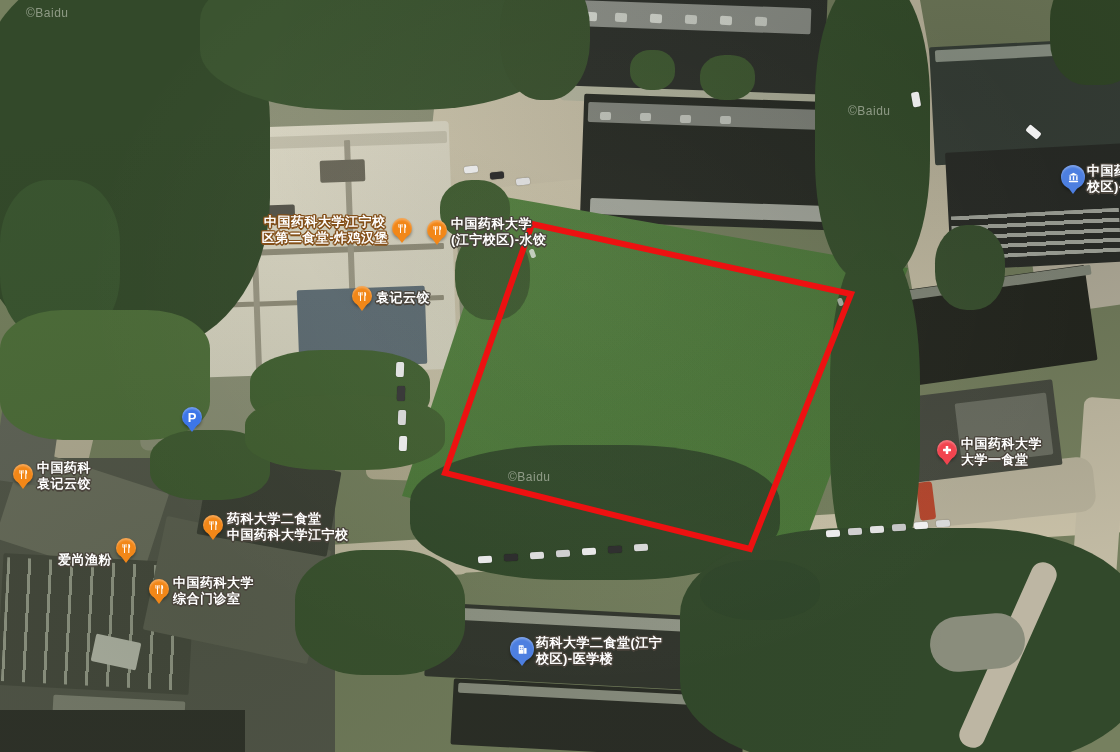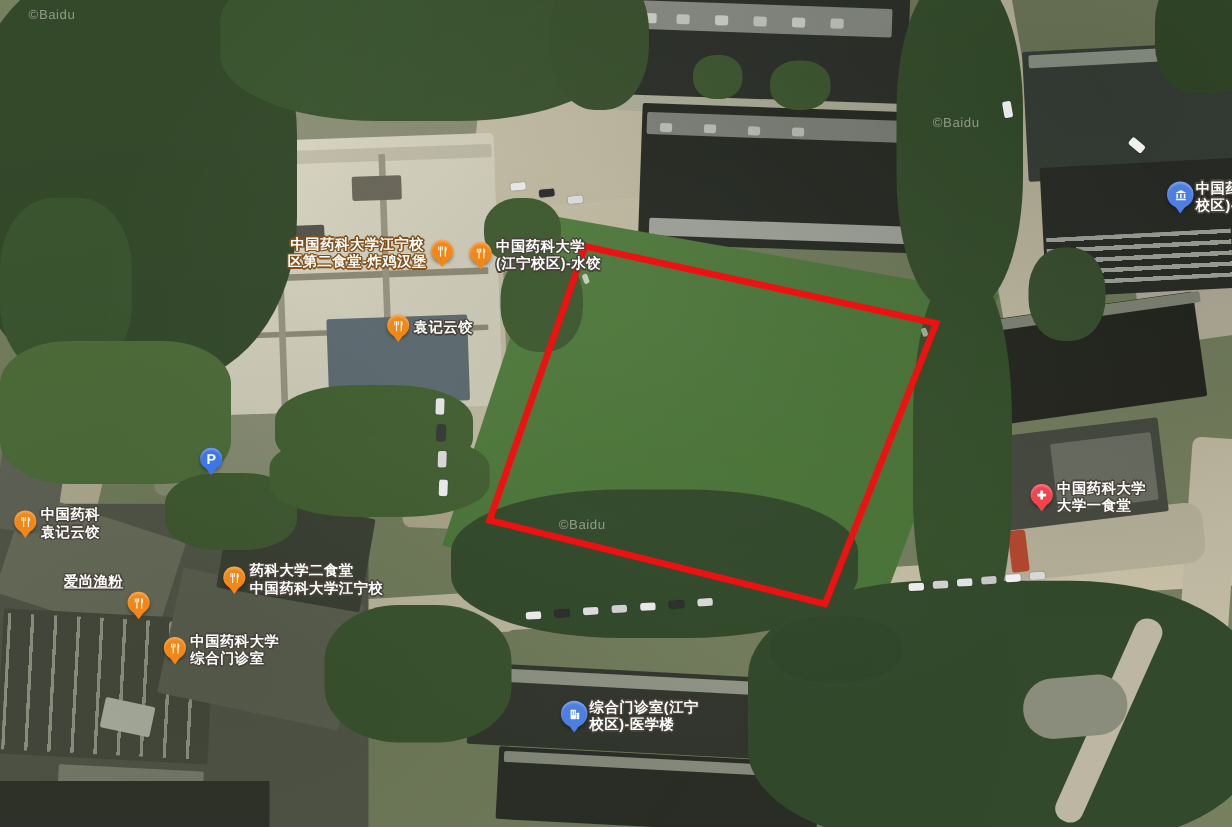--- a/index.html
+++ b/index.html
@@ -231,21 +231,21 @@
       <div>
         <div class="pin small" style="--c: #f28718; left: 126px; top: 551px;">
           <svg viewBox="0 0 24 24" width="11" height="11" fill="#fff">
             <rect x="3.2" y="2" width="2" height="8" rx="1"></rect>
             <rect x="6.6" y="2" width="2" height="8" rx="1"></rect>
             <rect x="10" y="2" width="2" height="8" rx="1"></rect>
             <rect x="6.5" y="8" width="2.2" height="14" rx="1"></rect>
             <path d="M17.6 2c2.9 1.3 3.3 7.6.6 9.7V22h-2.3V2z"></path>
           </svg>
         </div>
-        <div class="poi-label side-left" style="text-shadow: rgb(74, 68, 60) -1px -1px 0px, rgb(74, 68, 60) 1px -1px 0px, rgb(74, 68, 60) -1px 1px 0px, rgb(74, 68, 60) 1px 1px 0px, rgb(74, 68, 60) 0px -1.5px 0px, rgb(74, 68, 60) 0px 1.5px 0px, rgb(74, 68, 60) -1.5px 0px 0px, rgb(74, 68, 60) 1.5px 0px 0px; top: 521px; right: 1008px; text-decoration: underline;">
+        <div class="poi-label side-left" style="text-shadow: rgb(74, 68, 60) -1px -1px 0px, rgb(74, 68, 60) 1px -1px 0px, rgb(74, 68, 60) -1px 1px 0px, rgb(74, 68, 60) 1px 1px 0px, rgb(74, 68, 60) 0px -1.5px 0px, rgb(74, 68, 60) 0px 1.5px 0px, rgb(74, 68, 60) -1.5px 0px 0px, rgb(74, 68, 60) 1.5px 0px 0px; top: 552px; right: 1008px;">
           <div>爱尚渔粉</div>
         </div>
       </div>
       <div>
         <div class="pin small" style="--c: #f28718; left: 213px; top: 528px;">
           <svg viewBox="0 0 24 24" width="11" height="11" fill="#fff">
             <rect x="3.2" y="2" width="2" height="8" rx="1"></rect>
             <rect x="6.6" y="2" width="2" height="8" rx="1"></rect>
             <rect x="10" y="2" width="2" height="8" rx="1"></rect>
             <rect x="6.5" y="8" width="2.2" height="14" rx="1"></rect>
@@ -289,21 +289,21 @@
           <svg viewBox="0 0 24 24" width="13" height="13" fill="#fff">
             <rect x="5" y="4" width="9" height="16" rx="1"></rect>
             <rect x="15" y="9" width="4.5" height="11" rx="0.8"></rect>
             <rect x="7" y="7" width="2" height="2" fill="#4d7fe0"></rect>
             <rect x="10.5" y="7" width="2" height="2" fill="#4d7fe0"></rect>
             <rect x="7" y="10.5" width="2" height="2" fill="#4d7fe0"></rect>
             <rect x="10.5" y="10.5" width="2" height="2" fill="#4d7fe0"></rect>
           </svg>
         </div>
         <div class="poi-label side-right" style="text-shadow: rgb(74, 68, 60) -1px -1px 0px, rgb(74, 68, 60) 1px -1px 0px, rgb(74, 68, 60) -1px 1px 0px, rgb(74, 68, 60) 1px 1px 0px, rgb(74, 68, 60) 0px -1.5px 0px, rgb(74, 68, 60) 0px 1.5px 0px, rgb(74, 68, 60) -1.5px 0px 0px, rgb(74, 68, 60) 1.5px 0px 0px; top: 635px; left: 536px;">
-          <div>综合门诊室(江宁</div>
+          <div>药科大学二食堂(江宁</div>
           <div>校区)-医学楼</div>
         </div>
       </div>
       <div>
         <div class="pin big" style="--c: #4d7fe0; left: 1073px; top: 180px;">
           <svg viewBox="0 0 24 24" width="13" height="13" fill="#fff">
             <path d="M12 3 21 8.2H3z"></path>
             <rect x="4.5" y="9.5" width="2.6" height="7.5"></rect>
             <rect x="10.7" y="9.5" width="2.6" height="7.5"></rect>
             <rect x="16.9" y="9.5" width="2.6" height="7.5"></rect>

